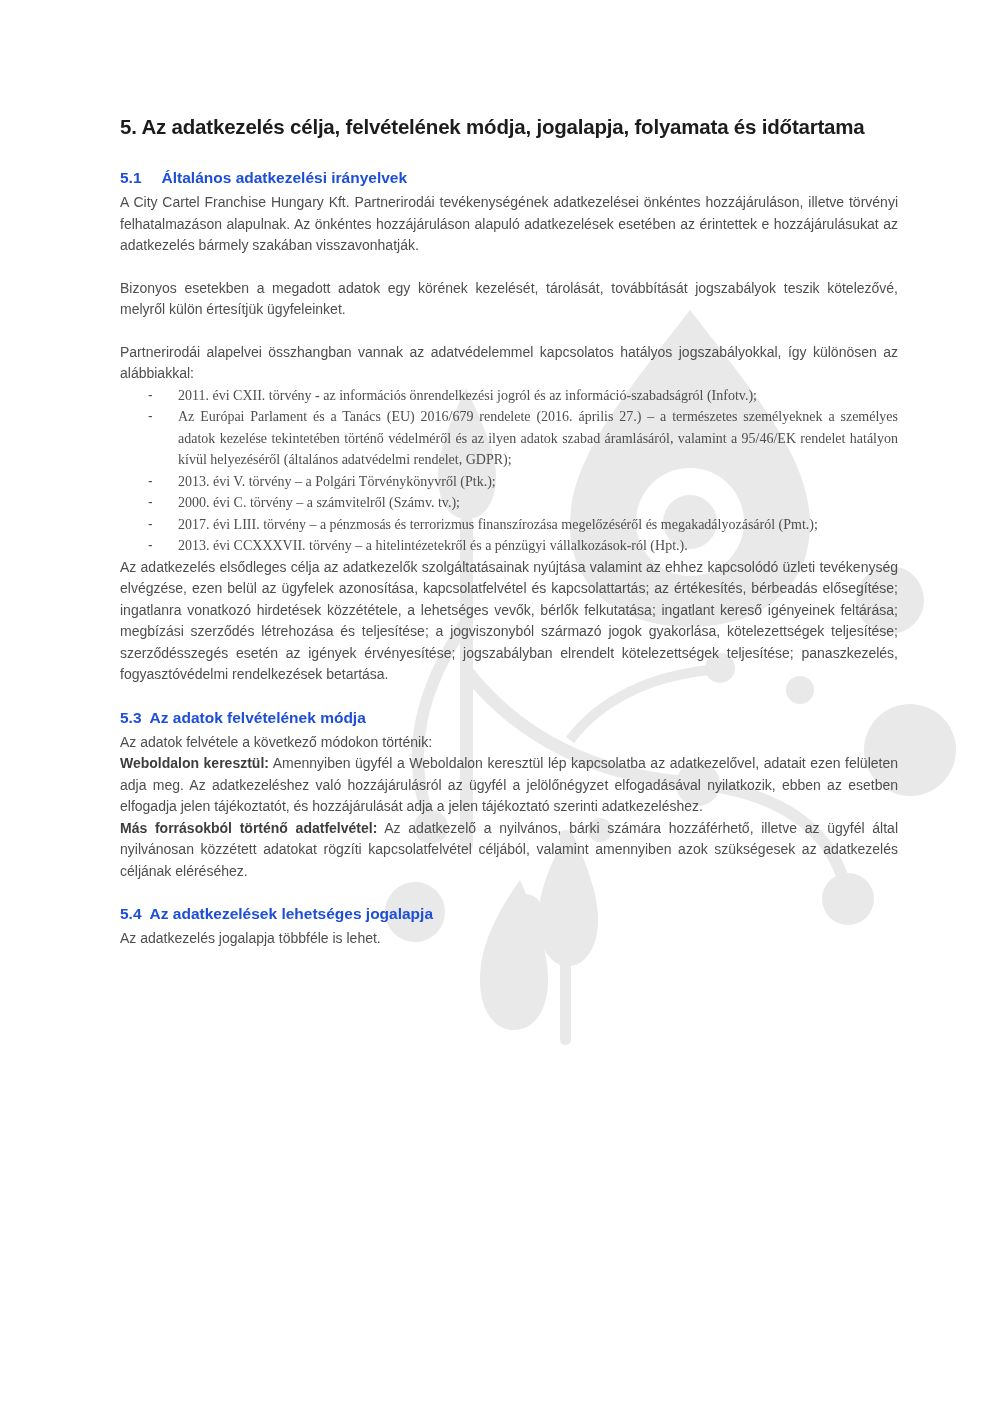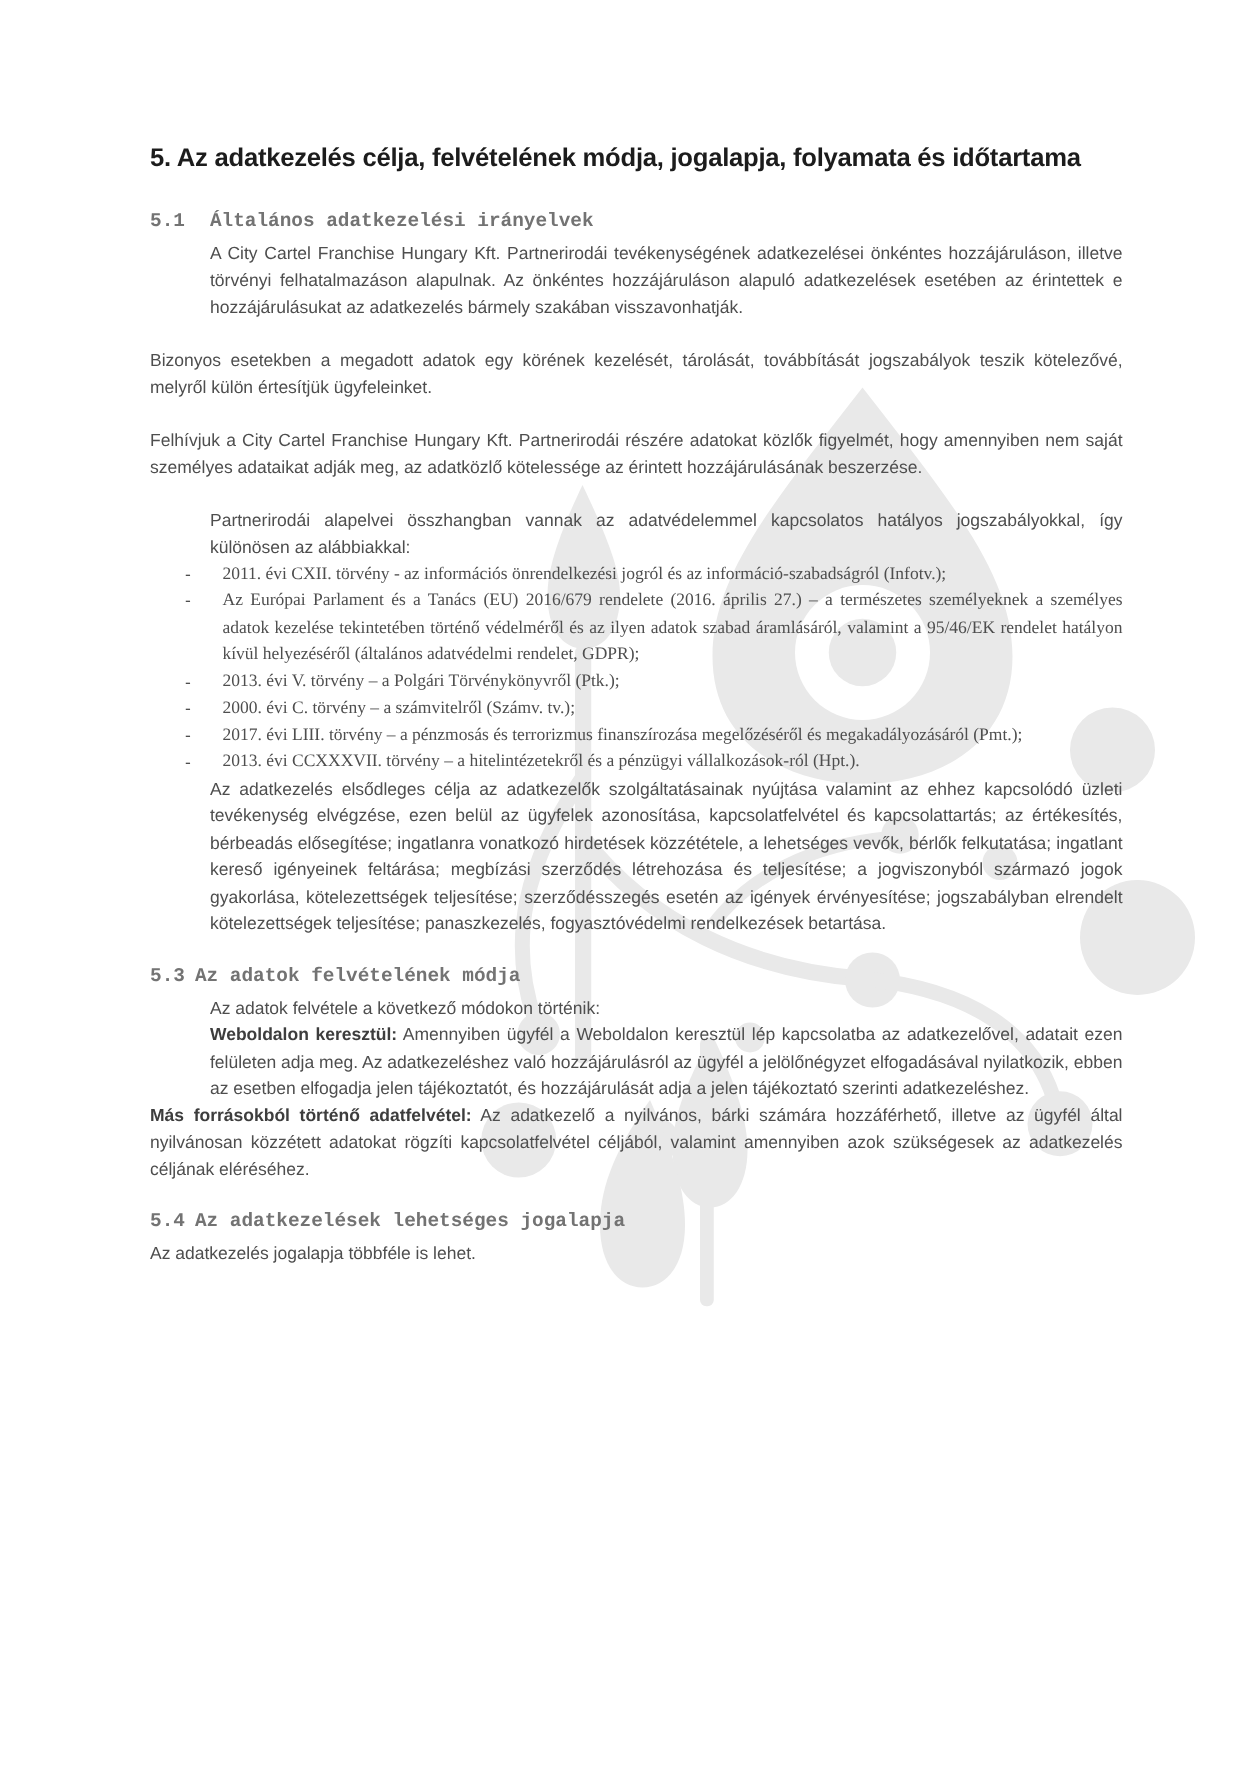--- a/index.html
+++ b/index.html
@@ -32,34 +32,33 @@
     line-height:29px;
     font-weight:800;
     letter-spacing:-0.2px;
     color:#1c1c1c;
     margin:0 0 26px 0;
   }
   h2.sec-heading{
     font-size:15.5px;
     line-height:21px;
     font-weight:700;
-    color:#737373;
+    color:#1d4ed8;
     margin:21px 0 4px 0;
-    font-family:Liberation Mono, monospace;
   }
   h2 .hnum{margin-right:8px;}
   h2.wide-num .hnum{margin-right:20px;}
   p.body-p{
     margin:0 0 21px 0;
     font-size:14px;
     line-height:21.5px;
     color:#4e4e4e;
     text-align:justify;
   }
-  p.tight{margin-bottom:0;margin-left:48px;}
+  p.tight{margin-bottom:0;}
   ul.law-list{list-style:none;margin:0;padding:0;}
   ul.law-list li{
     display:flex;
     font-size:14px;
     line-height:21.5px;
     color:#4e4e4e;
   }
   .marker{flex:0 0 30px;margin-left:28px;}
   .btext{flex:1;text-align:justify;font-family:Liberation Serif, serif;}
   .lead{font-weight:700;color:#3d3d3d;}
@@ -114,21 +113,20 @@
   </svg>
 
   <div class="content">
 
     <h1 class="doc-title">5. Az adatkezelés célja, felvételének módja, jogalapja, folyamata és időtartama</h1>
 
     <h2 class="sec-heading wide-num"><span class="hnum">5.1</span><span>Általános adatkezelési irányelvek</span></h2>
     <p class="body-p tight">A City Cartel Franchise Hungary Kft. Partnerirodái tevékenységének adatkezelései önkéntes hozzájáruláson, illetve törvényi felhatalmazáson alapulnak. Az önkéntes hozzájáruláson alapuló adatkezelések esetében az érintettek e hozzájárulásukat az adatkezelés bármely szakában visszavonhatják.</p>
     <p class="body-p" style="margin:0 0 21px 0;"></p>
     <p class="body-p">Bizonyos esetekben a megadott adatok egy körének kezelését, tárolását, továbbítását jogszabályok teszik kötelezővé, melyről külön értesítjük ügyfeleinket.</p>
-    <p class="body-p">Felhívjuk a City Cartel Franchise Hungary Kft. Partnerirodái részére adatokat közlők figyelmét, hogy amennyiben nem saját személyes adataikat adják meg, az adatközlő kötelessége az érintett hozzájárulásának beszerzése.</p>
     <p class="body-p tight">Partnerirodái alapelvei összhangban vannak az adatvédelemmel kapcsolatos hatályos jogszabályokkal, így különösen az alábbiakkal:</p>
     <ul class="law-list">
       <li>
           <span class="marker">-</span>
           <span class="btext">2011. évi CXII. törvény - az információs önrendelkezési jogról és az információ-szabadságról (Infotv.);</span>
         </li>
       <li>
           <span class="marker">-</span>
           <span class="btext">Az Európai Parlament és a Tanács (EU) 2016/679 rendelete (2016. április 27.) – a természetes személyeknek a személyes adatok kezelése tekintetében történő védelméről és az ilyen adatok szabad áramlásáról, valamint a 95/46/EK rendelet hatályon kívül helyezéséről (általános adatvédelmi rendelet, GDPR);</span>
         </li>

